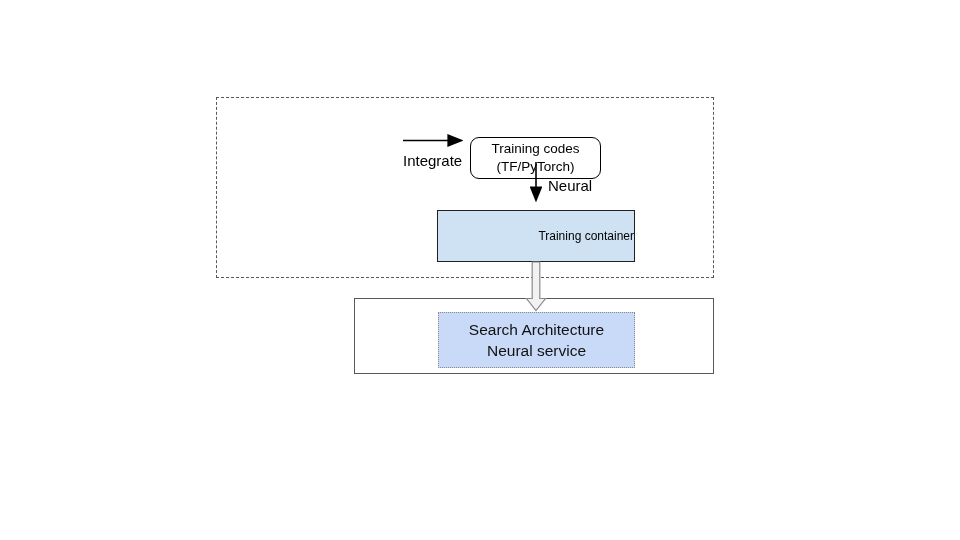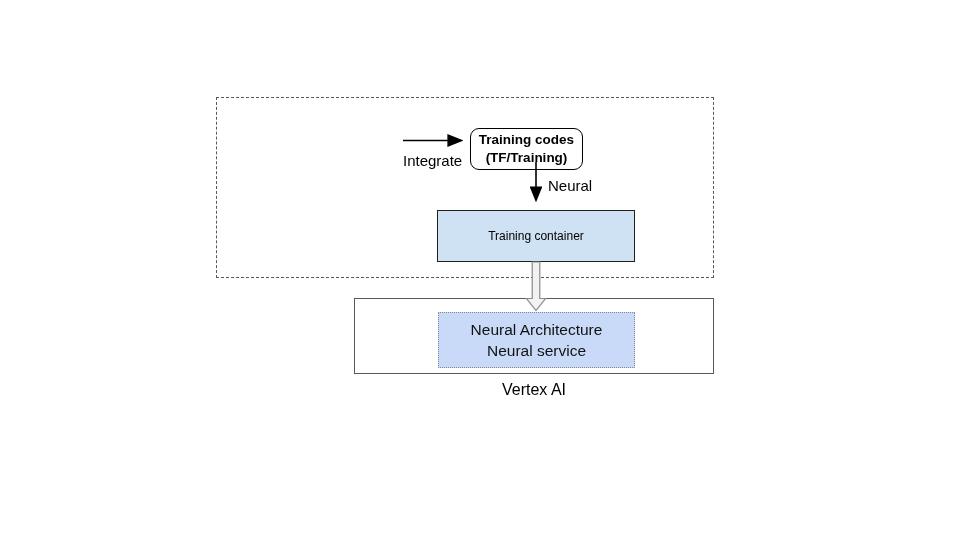--- a/index.html
+++ b/index.html
@@ -28,26 +28,27 @@
     color: #000000;
   }
   .rounded-box {
     background: #ffffff;
     border: 1.5px solid #000000;
     border-radius: 9px;
     font-size: 13.5px;
     line-height: 18px;
   }
   .search-space { left: 251px; top: 120px; width: 151px; height: 42px; }
-  .training-codes { left: 470px; top: 128px; width: 113px; height: 42px; font-weight: bold; }
+  .training-codes { left: 470px; top: 137px; width: 131px; height: 42px; }
   .training-container {
     left: 437px; top: 210px; width: 198px; height: 52px;
     background: #cfe2f3;
     border: 1px solid #1f1f1f;
     font-size: 12px;
+    justify-content: flex-end;
   }
   .nas-service {
     left: 438px; top: 312px; width: 197px; height: 56px;
     background: #c9daf8;
     border: 1px dotted #8a8a8a;
     font-size: 15.5px;
     line-height: 21px;
     color: #111111;
   }
   .vertex-box {
@@ -83,41 +84,40 @@
 <body>
 
 <div class="canvas">
 
   <div class="dashed-region"></div>
 
 
   <div class="node rounded-box training-codes">
     <div>
       <span>Training codes</span><br>
-      <span>(TF/Training)</span>
+      <span>(TF/PyTorch)</span>
     </div>
   </div>
 
   <div class="node training-container">
     <span>Training container</span>
   </div>
 
   <div class="vertex-box"></div>
 
   <div class="node nas-service">
     <div>
-      <span>Neural Architecture</span><br>
+      <span>Search Architecture</span><br>
       <span>Neural service</span>
     </div>
   </div>
 
   <div class="edge-label integrate-label">Integrate</div>
   <div class="edge-label build-label">Neural</div>
 
-  <div class="vertex-label">Vertex AI</div>
 
   <svg class="arrow-layer" viewBox="0 0 960 540" aria-hidden="true">
     <defs>
       <marker id="arrowhead" markerWidth="10" markerHeight="8" refX="8.5" refY="4" orient="auto">
         <path d="M0,0 L10,4 L0,8 Z" fill="#000000"></path>
       </marker>
     </defs>
 
     <line x1="403" y1="140.5" x2="461" y2="140.5" stroke="#000000" stroke-width="1.6" marker-end="url(#arrowhead)"></line>
 

